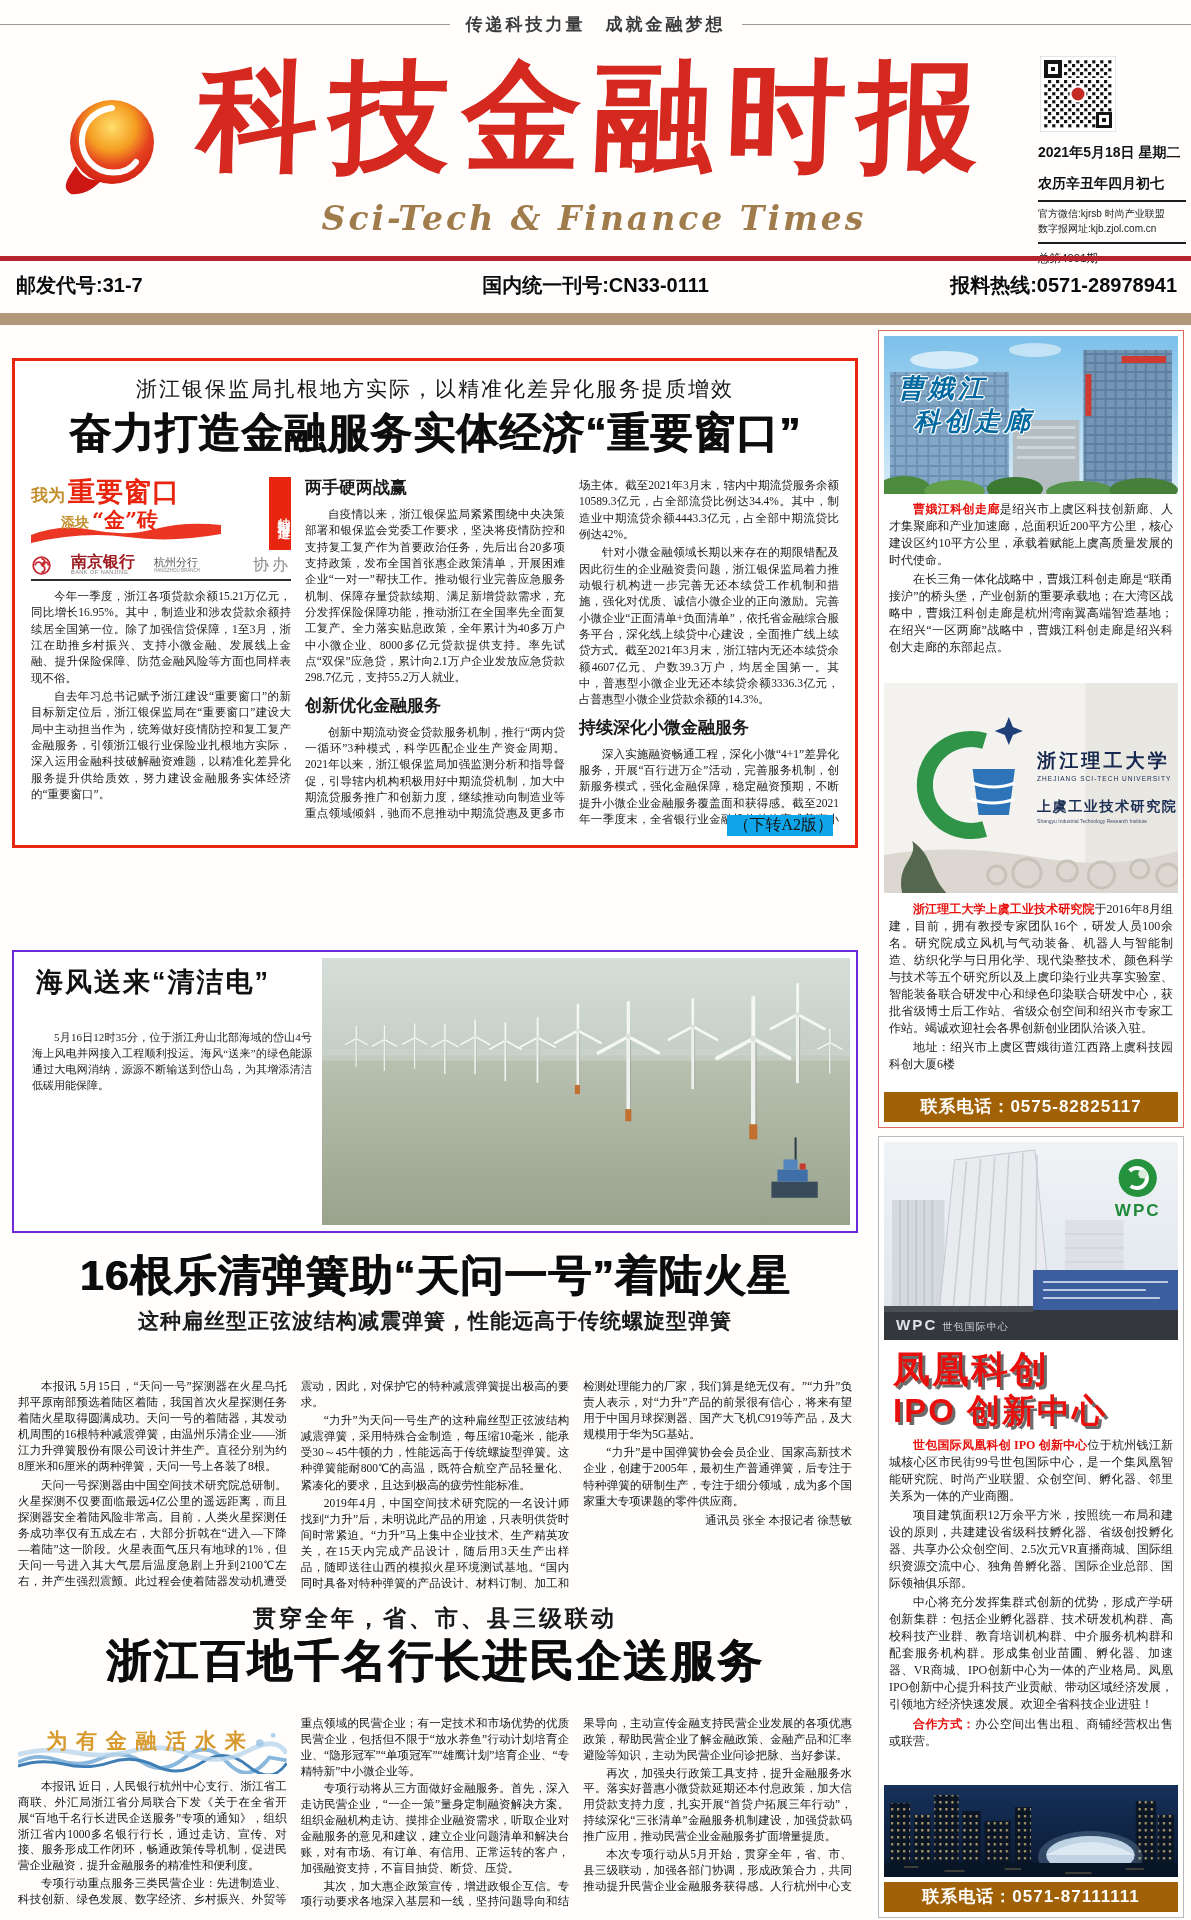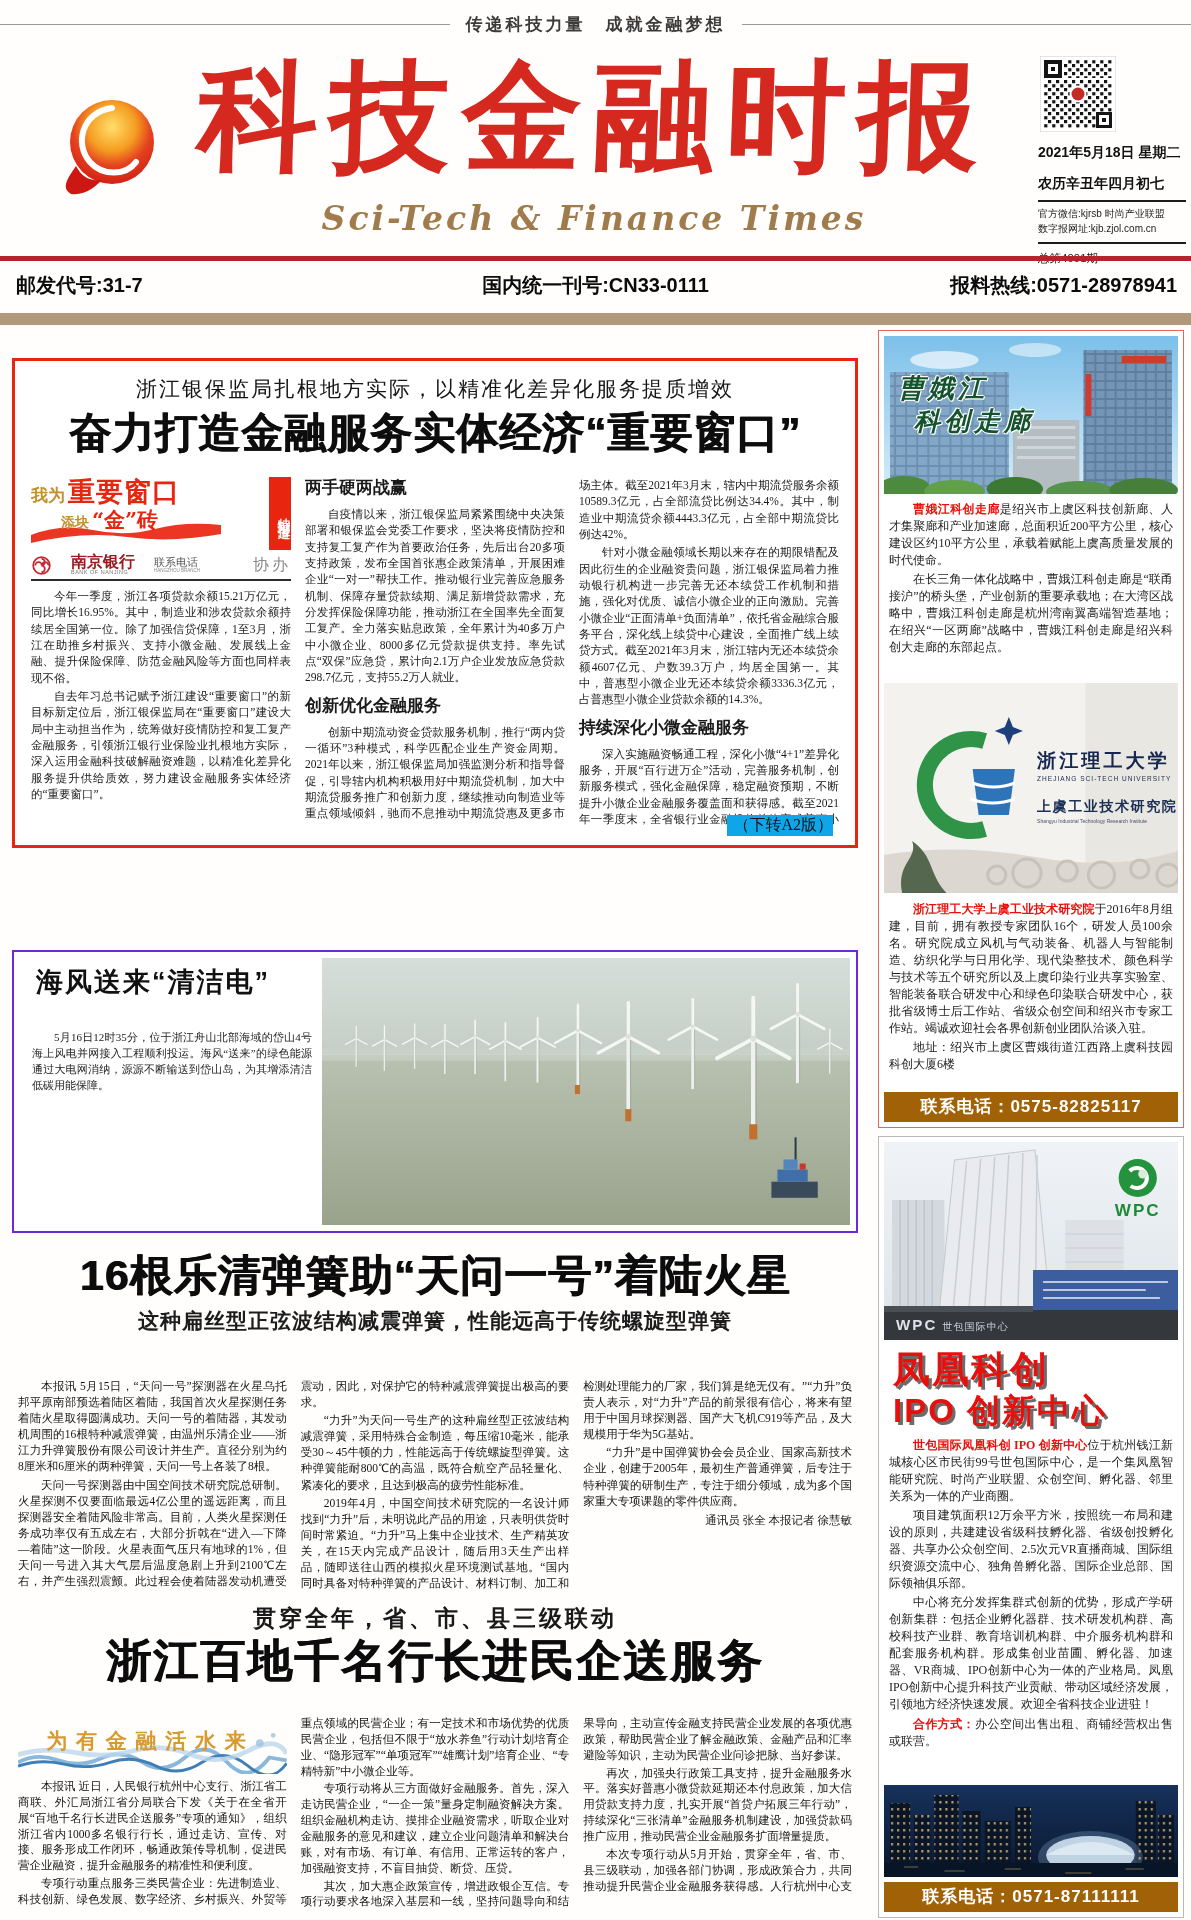--- a/index.html
+++ b/index.html
@@ -88,21 +88,21 @@
   .water-graphic{width:100%;height:58px;margin-bottom:5px;break-inside:avoid;}
   .water-graphic svg{width:100%;height:100%;display:block;}
   
   .ad{position:absolute;background:#fff;}
   .ad1{left:878px;top:330px;width:304px;height:796px;border:1px solid #dd6a5c;}
   .ad2{left:878px;top:1136px;width:304px;height:780px;border:1px solid #b9b9b9;}
   .ad-photo{position:absolute;left:5px;right:5px;overflow:hidden;}
   .ad-photo svg{width:100%;height:100%;display:block;}
   .ad1-photo1{top:5px;height:158px;}
   .cj-title{position:absolute;left:14px;top:36px;font:bold italic 26px/1.25 "DejaVu Serif",serif;
-      color:#14532d;letter-spacing:4px;
+      color:#0369a1;letter-spacing:4px;
       text-shadow:1px 0 #fff,-1px 0 #fff,0 1px #fff,0 -1px #fff,1px 1px #fff,-1px -1px #fff;}
   .cj-title .l2{margin-left:16px;}
   .ad-text{position:absolute;left:10px;right:10px;overflow:hidden;font-size:12px;line-height:1.42;color:#222;}
   .ad1-text1{top:170px;height:178px;}
   .ad1-photo2{top:352px;height:210px;}
   .ad1-text2{top:570px;bottom:42px;}
   .phonebar{position:absolute;left:5px;right:5px;bottom:5px;height:30px;background:#a16207;color:#fff;
       font:bold 17px/30px "Liberation Sans",sans-serif;text-align:center;letter-spacing:1px;}
   .ad2-photo{top:5px;height:198px;}
   .px-title{position:absolute;left:14px;top:212px;color:#e8100c;
@@ -204,21 +204,21 @@
             <g fill="none" stroke="#c6262e" stroke-width="2">
               <circle cx="12" cy="12" r="9.5"></circle>
               <path d="M12 4.5 a3.8 3.8 0 0 1 0 7.6 a3.8 3.8 0 0 1 0 7.6 M4.8 12 a3.8 3.8 0 0 1 7.6 0 a3.8 3.8 0 0 1 7.6 0"></path>
             </g>
           </svg>
           <span>
             <div class="bk-name">南京银行</div>
             <div class="bk-en">BANK OF NANJING</div>
           </span>
           <span>
-            <div class="bk-branch">联系电话</div>
+            <div class="bk-branch">杭州分行</div>
             <div class="bk-bren">HANGZHOU BRANCH</div>
           </span>
           <span class="coorg">协办</span>
         </div>
       </div>
     <p class="blk blk-para">今年一季度，浙江各项贷款余额15.21万亿元，同比增长16.95%。其中，制造业和涉农贷款余额持续居全国第一位。除了加强信贷保障，1至3月，浙江在助推乡村振兴、支持小微金融、发展线上金融、提升保险保障、防范金融风险等方面也同样表现不俗。</p>
         <p class="blk blk-para">自去年习总书记赋予浙江建设“重要窗口”的新目标新定位后，浙江银保监局在“重要窗口”建设大局中主动担当作为，统筹做好疫情防控和复工复产金融服务，引领浙江银行业保险业扎根地方实际，深入运用金融科技破解融资难题，以精准化差异化服务提升供给质效，努力建设金融服务实体经济的“重要窗口”。</p>
         <p class="blk blk-head">两手硬两战赢</p>
         <p class="blk blk-para">自疫情以来，浙江银保监局紧紧围绕中央决策部署和银保监会党委工作要求，坚决将疫情防控和支持复工复产作为首要政治任务，先后出台20多项支持政策，发布全国首张惠企政策清单，开展困难企业“一对一”帮扶工作。推动银行业完善应急服务机制、保障存量贷款续期、满足新增贷款需求，充分发挥保险保障功能，推动浙江在全国率先全面复工复产。全力落实贴息政策，全年累计为40多万户中小微企业、8000多亿元贷款提供支持。率先试点“双保”应急贷，累计向2.1万户企业发放应急贷款298.7亿元，支持55.2万人就业。</p>
         <p class="blk blk-head">创新优化金融服务</p>

